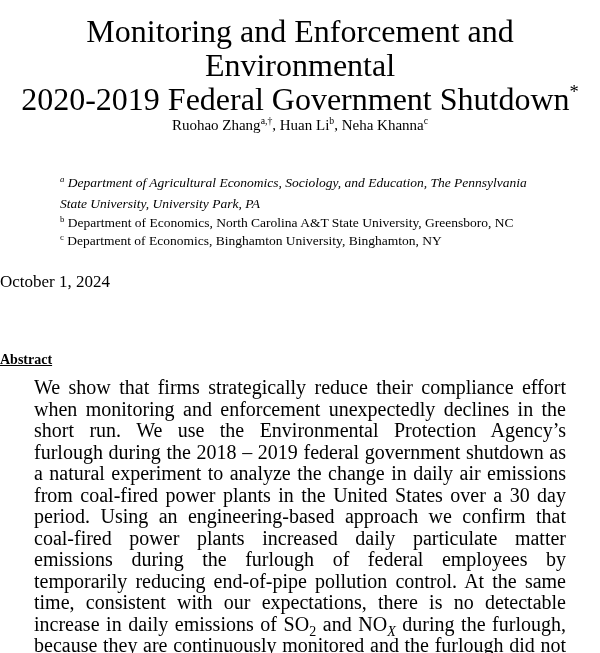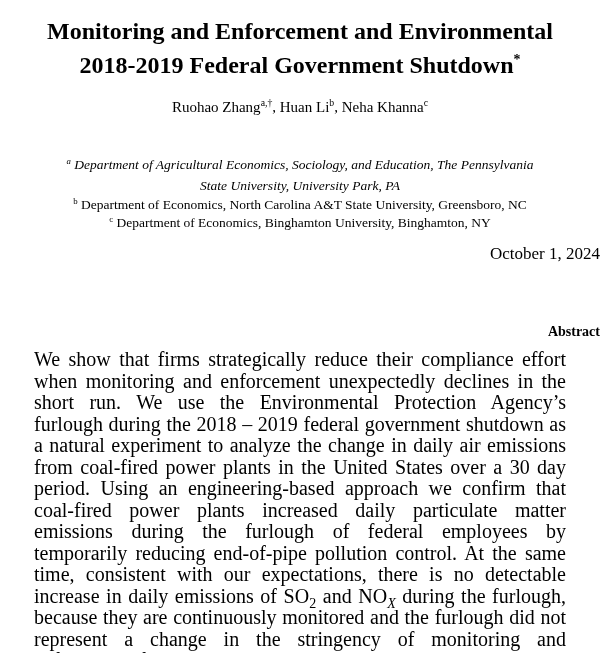--- a/index.html
+++ b/index.html
@@ -10,70 +10,70 @@
     height: 653px;
     margin: 0 auto;
     background: #ffffff;
     color: #000000;
     font-family: "Liberation Serif", "DejaVu Serif", serif;
     overflow: hidden;
   }
   .title {
     padding-top: 14px;
     text-align: center;
-    font-size: 24px;
-    font-weight: 700;
+    font-size: 32px;
+    font-weight: 400;
     line-height: 34px;
   }
   .title .line { display: block; }
   .title .line3 { display: inline; }
   .title sup.title-mark {
     font-size: 0.58em;
     vertical-align: super;
     line-height: 0;
   }
   .authors {
-    margin-top: 16px;
+    margin-top: 0;
     text-align: center;
     font-size: 15px;
     line-height: 18px;
   }
   .authors sup, .affil sup {
     font-size: 0.65em;
     vertical-align: super;
     line-height: 0;
   }
   .affil {
-    text-align: center;
     font-size: 13.5px;
     line-height: 21px;
     padding: 0 60px;
   }
   .affil-a {
     margin-top: 38px;
     font-style: italic;
   }
   .affil-a sup { font-style: italic; }
   .affil-b {
     margin-top: 0;
     line-height: 18px;
   }
   .affil-c {
     line-height: 18px;
   }
   .date {
-    margin-top: 12px;
-    text-align: right;
+    margin-top: 22px;
+    text-align: left;
     font-size: 17px;
   }
   .abstract-heading {
     margin-top: 60px;
-    text-align: right;
+    text-align: left;
     font-size: 14px;
     font-weight: 700;
+    text-decoration: underline;
   }
   .abstract-text {
     margin-top: 9px;
     padding: 0 34px;
     font-size: 20px;
     line-height: 21.5px;
     text-align: justify;
   }
   .abstract-text sub {
     font-size: 0.7em;
@@ -82,21 +82,21 @@
   }
   .abstract-text sub.italic { font-style: italic; }
 </style>
 </head>
 <body>
 
 <div class="page">
 
   <h1 class="title">
       <span class="line">Monitoring and Enforcement and Environmental</span>
-      <span class="line"><span class="line3">2018-2019 Federal Government Shutdown</span><sup class="title-mark">*</sup></span>
+      <span class="line"><span class="line3">2020-2019 Federal Government Shutdown</span><sup class="title-mark">*</sup></span>
     </h1>
 
   <p class="authors"><span>Ruohao Zhang</span><sup>a,†</sup><span>, Huan Li</span><sup>b</sup><span>, Neha Khanna</span><sup>c</sup></p>
 
   <p class="affil affil-a"><sup>a</sup><span> Department of Agricultural Economics, Sociology, and Education, The Pennsylvania State University, University Park, PA</span></p>
 
   <p class="affil affil-b"><sup>b</sup><span> Department of Economics, North Carolina A&amp;T State University, Greensboro, NC</span></p>
 
   <p class="affil affil-c"><sup>c</sup><span> Department of Economics, Binghamton University, Binghamton, NY</span></p>
 

